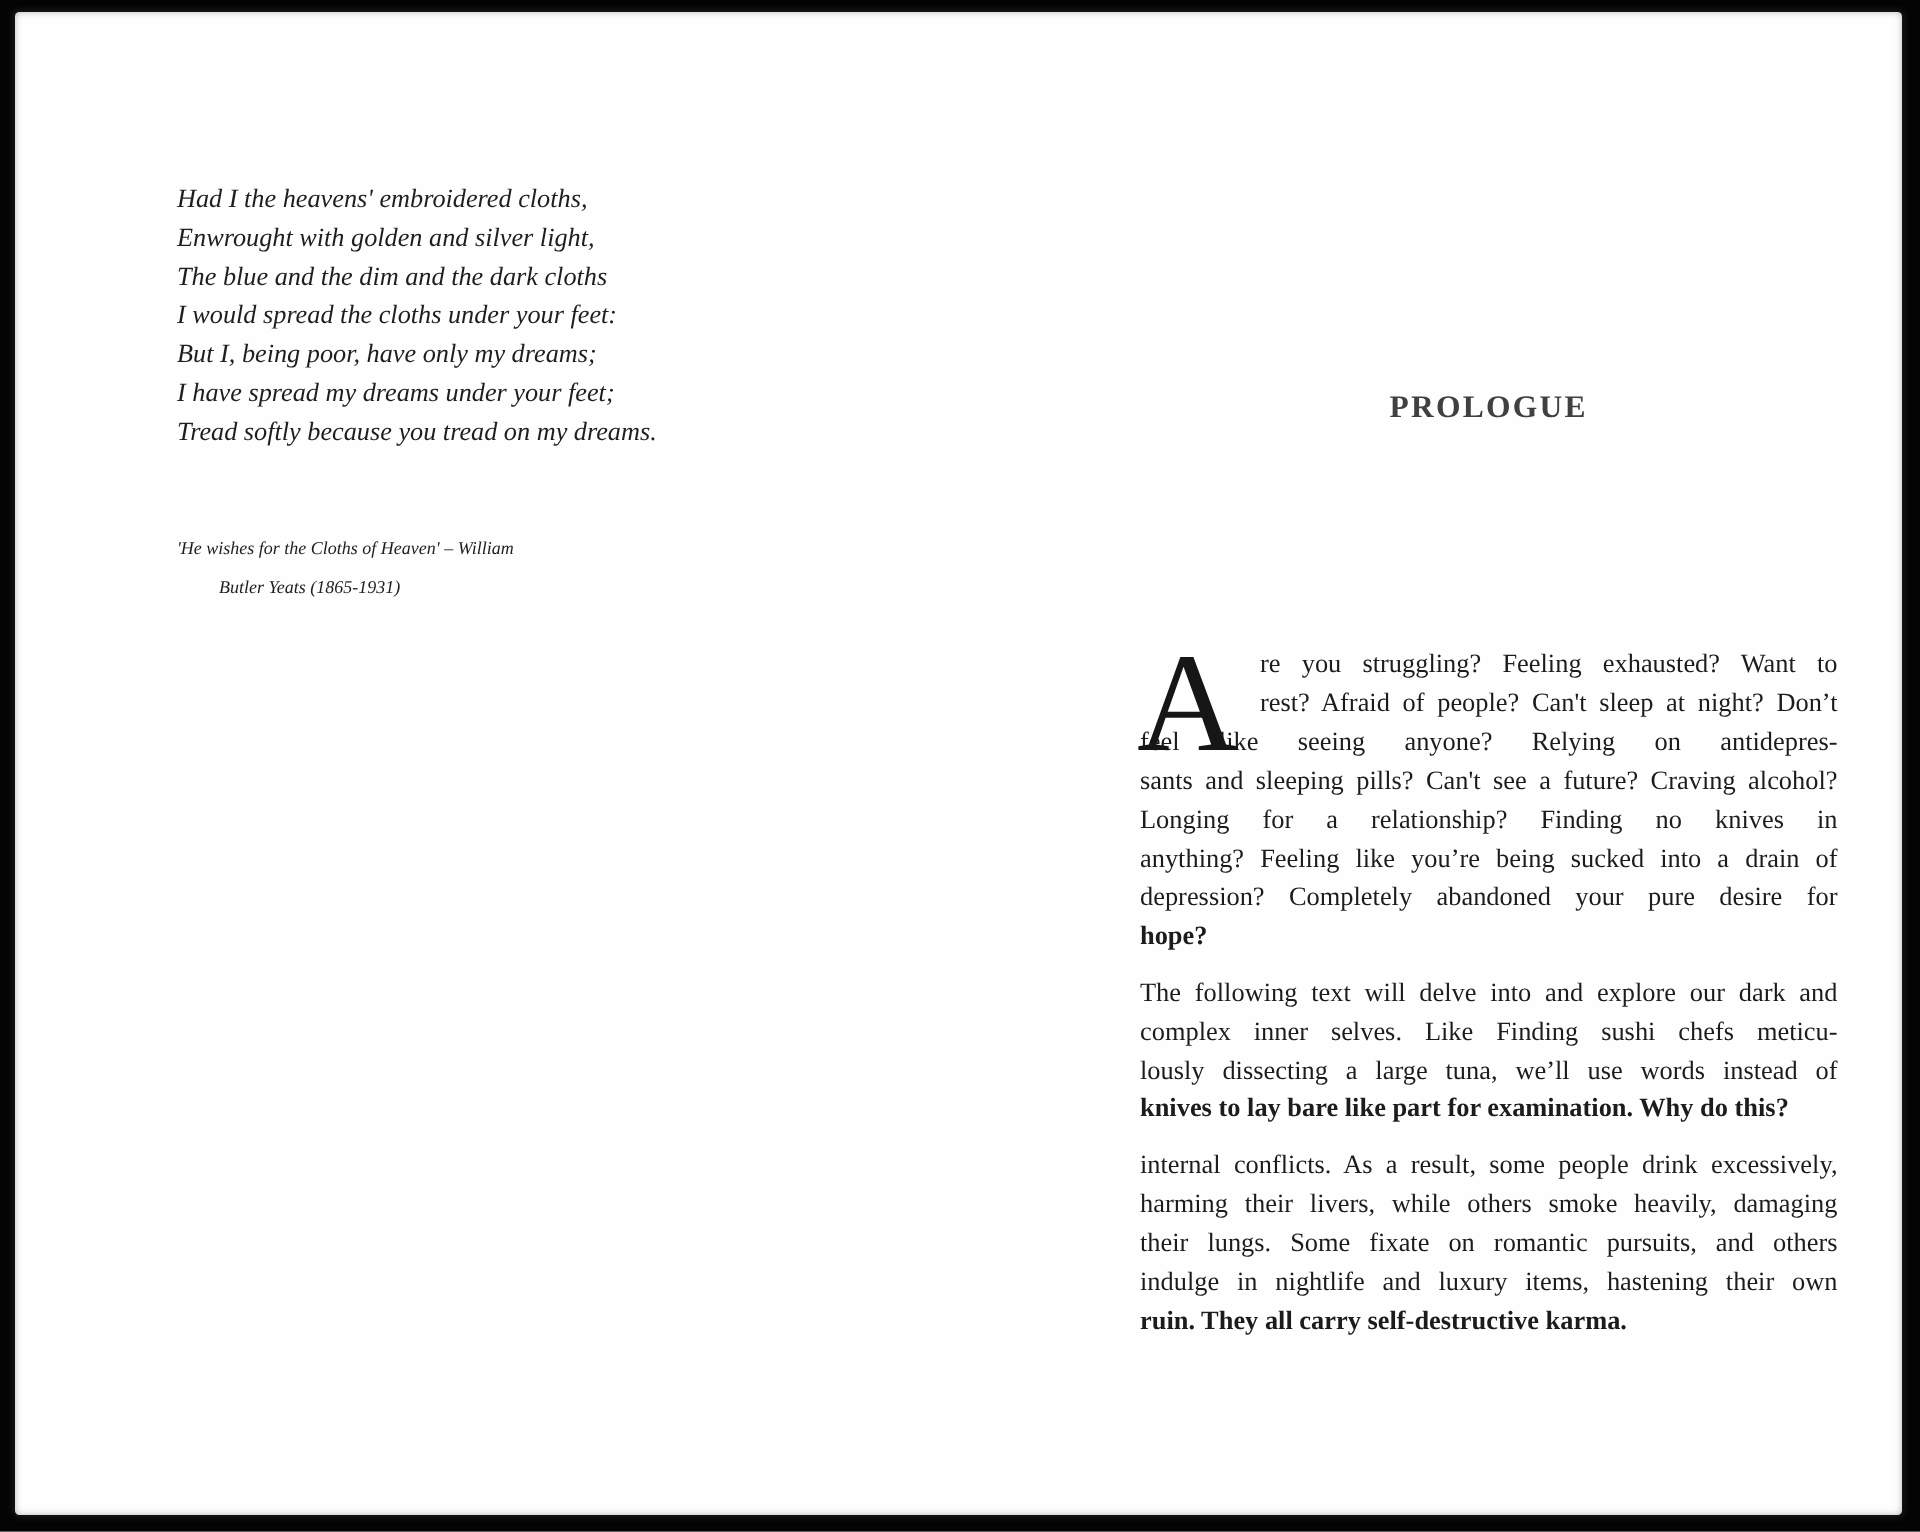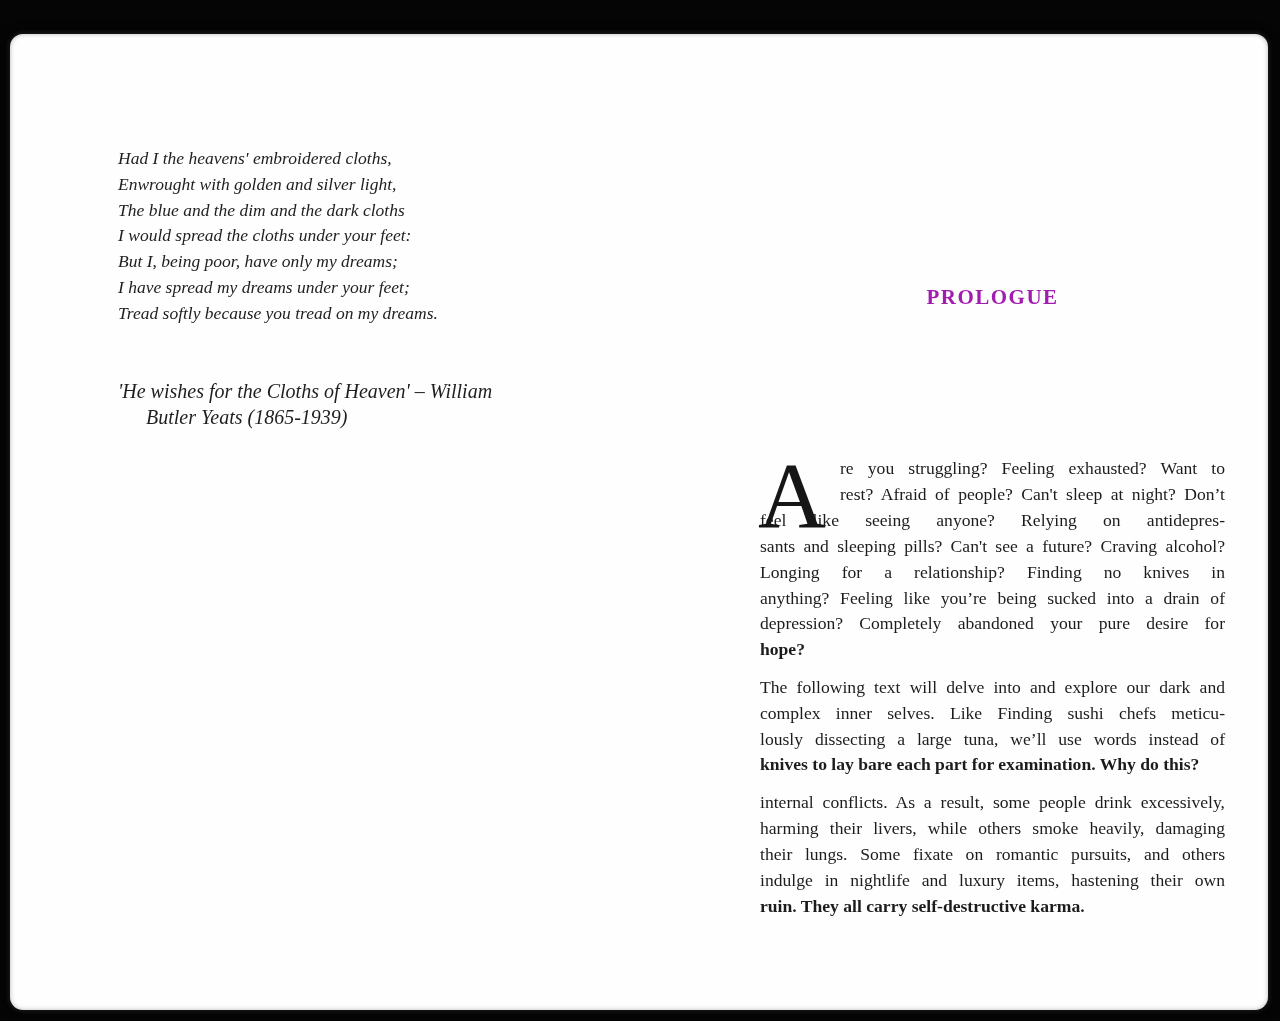--- a/index.html
+++ b/index.html
@@ -18,26 +18,25 @@
     inset: 0;
     background: #050505;
   }
   .sheet {
     position: absolute;
     left: 10px;
     top: 8px;
     right: 12px;
     bottom: 11px;
     background: #fefefe;
-    border-radius: 13px;
+    border-radius: 3px;
     box-shadow:
       inset 0 0 5px rgba(0,0,0,0.28),
       0 0 4px 2px rgba(40,40,40,0.55),
       0 0 9px 4px rgba(0,0,0,0.5);
-    margin-top: 26px;
   }
   .page {
     position: absolute;
     top: 0;
     bottom: 0;
   }
   .page-left  { left: 0;     width: 640px; }
   .page-right { left: 640px; width: 640px; }
 
   
@@ -50,37 +49,37 @@
     font-size: 17.5px;
     line-height: 25.8px;
     color: #1e1e1e;
   }
   .attribution {
     position: absolute;
     left: 108px;
     top: 344px;
     width: 430px;
     font-style: italic;
-    font-size: 20px;
+    font-size: 12px;
     line-height: 26px;
     color: #1e1e1e;
   }
   .attribution .indent { margin-left: 28px; }
 
   
   .chapter-heading {
     position: absolute;
     left: 110px;           
     top: 251px;
     width: 465px;
     text-align: center;
     font-size: 21px;
     font-weight: bold;
     letter-spacing: 1.5px;
-    color: #a21caf;
+    color: #404040;
   }
   .body-text {
     position: absolute;
     left: 110px;           
     top: 422px;
     width: 465px;
     font-size: 17.6px;
     line-height: 25.9px;
     color: #1c1c1c;
   }
@@ -116,21 +115,21 @@
         <div class="poem-line">Had I the heavens' embroidered cloths,</div>
         <div class="poem-line">Enwrought with golden and silver light,</div>
         <div class="poem-line">The blue and the dim and the dark cloths</div>
         <div class="poem-line">I would spread the cloths under your feet:</div>
         <div class="poem-line">But I, being poor, have only my dreams;</div>
         <div class="poem-line">I have spread my dreams under your feet;</div>
         <div class="poem-line">Tread softly because you tread on my dreams.</div>
       </div>
     <div class="attribution">
       <div>'He wishes for the Cloths of Heaven' – William</div>
-      <div class="indent">Butler Yeats (1865-1939)</div>
+      <div class="indent">Butler Yeats (1865-1931)</div>
     </div>
   </div>
 
   <div class="page page-right">
     <div class="chapter-heading">PROLOGUE</div>
 
     <div class="body-text">
 
       <div class="para has-dropcap">
         <span class="drop-cap">A</span>
@@ -141,21 +140,21 @@
           <div class="bline">Longing for a relationship? Finding no knives in</div>
           <div class="bline">anything? Feeling like you’re being sucked into a drain of</div>
           <div class="bline">depression? Completely abandoned your pure desire for</div>
           <div class="bline">hope?</div>
         </div>
 
       <div class="para">
           <div class="bline">The following text will delve into and explore our dark and</div>
           <div class="bline">complex inner selves. Like Finding sushi chefs meticu-</div>
           <div class="bline">lously dissecting a large tuna, we’ll use words instead of</div>
-          <div class="bline">knives to lay bare each part for examination. Why do this?</div>
+          <div class="bline">knives to lay bare like part for examination. Why do this?</div>
         </div>
 
       <div class="para">
           <div class="bline">internal conflicts. As a result, some people drink excessively,</div>
           <div class="bline">harming their livers, while others smoke heavily, damaging</div>
           <div class="bline">their lungs. Some fixate on romantic pursuits, and others</div>
           <div class="bline">indulge in nightlife and luxury items, hastening their own</div>
           <div class="bline">ruin. They all carry self-destructive karma.</div>
         </div>
 

